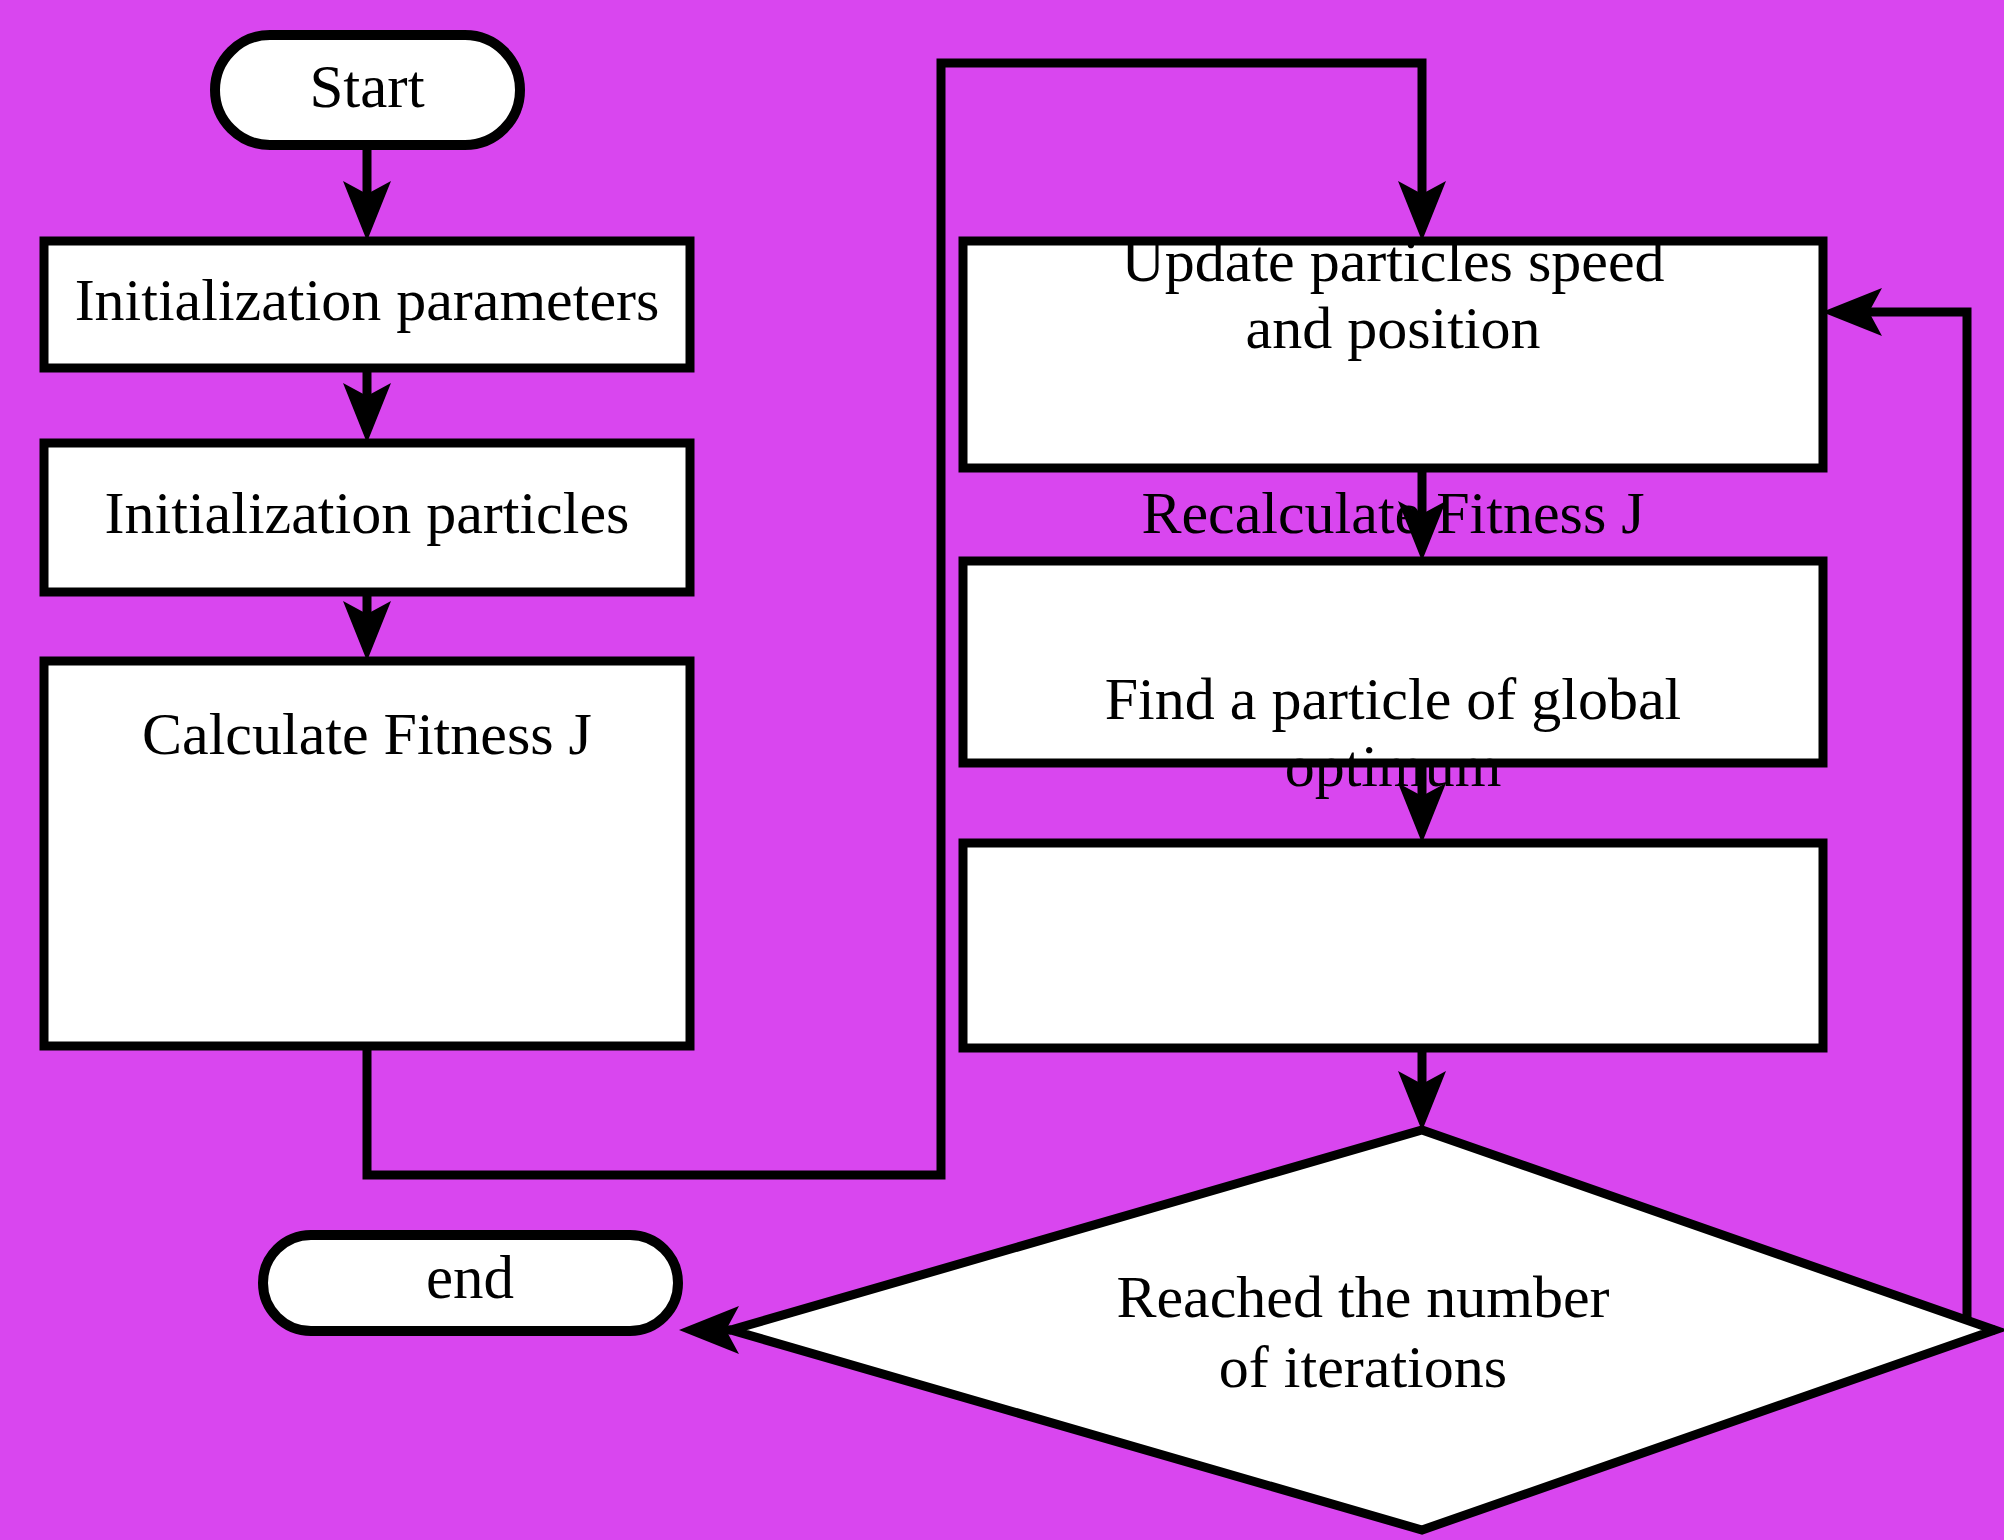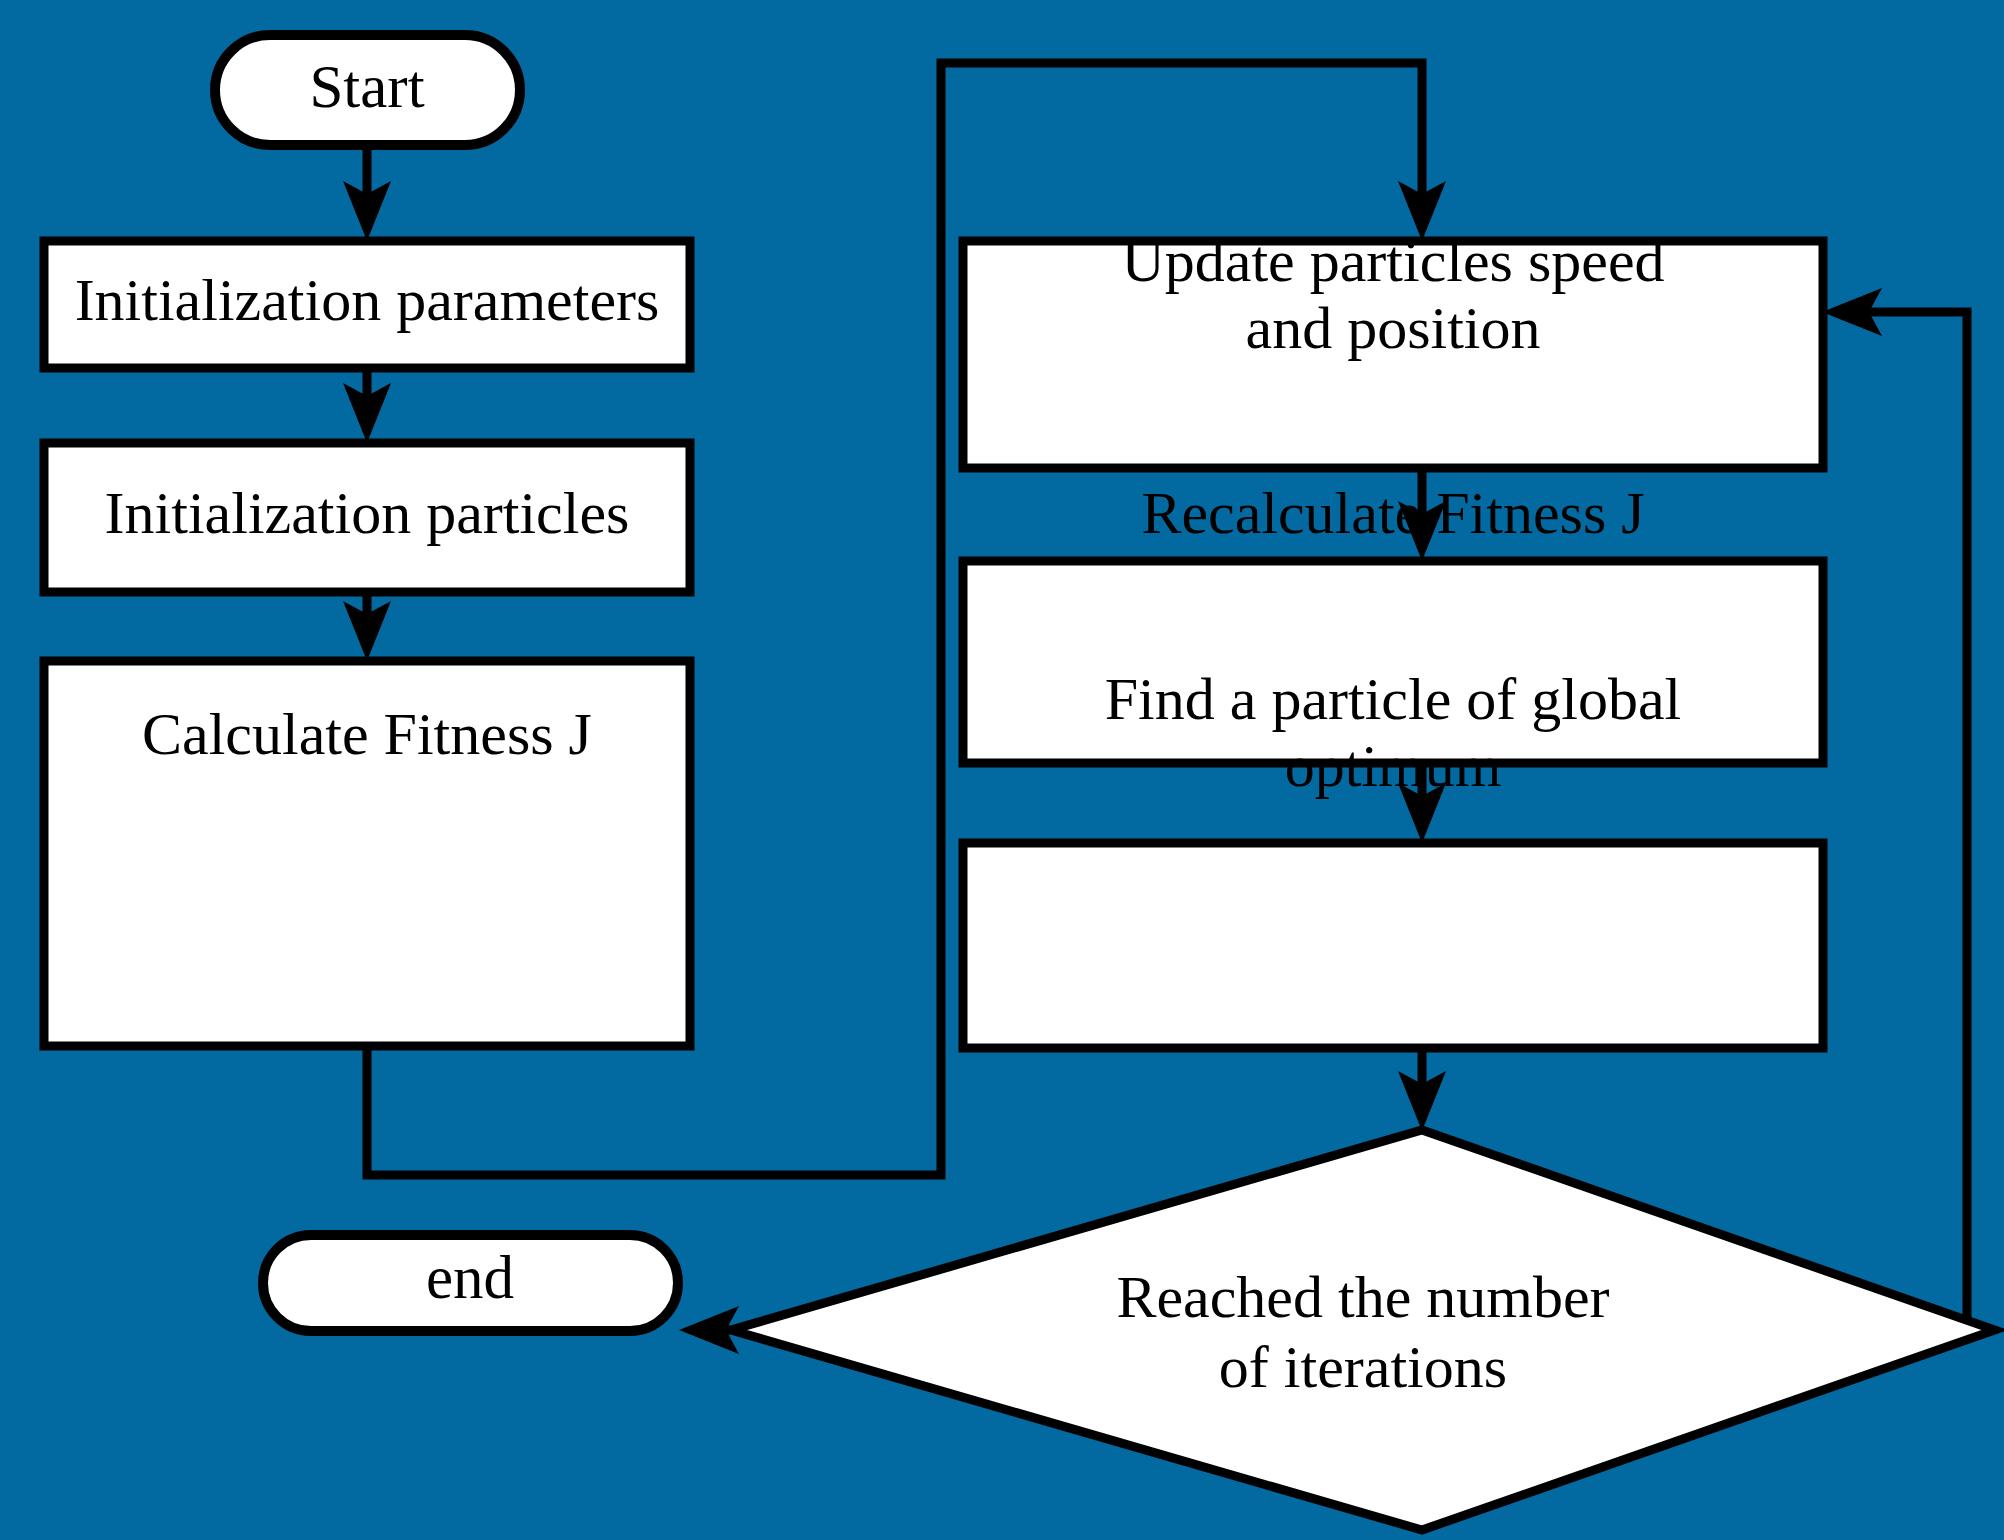--- a/index.html
+++ b/index.html
@@ -7,21 +7,21 @@
     padding: 0;
     background: #ffffff;
   }
   body {
     font-family: "Liberation Serif", "DejaVu Serif", serif;
   }
   #flowchart-root {
     position: relative;
     width: 2004px;
     height: 1540px;
-    background: #0369a1;
+    background: #d946ef;
     overflow: hidden;
   }
   svg#flow-svg {
     display: block;
     width: 2004px;
     height: 1540px;
   }
   .node-shape {
     fill: #ffffff;
     stroke: #000000;

